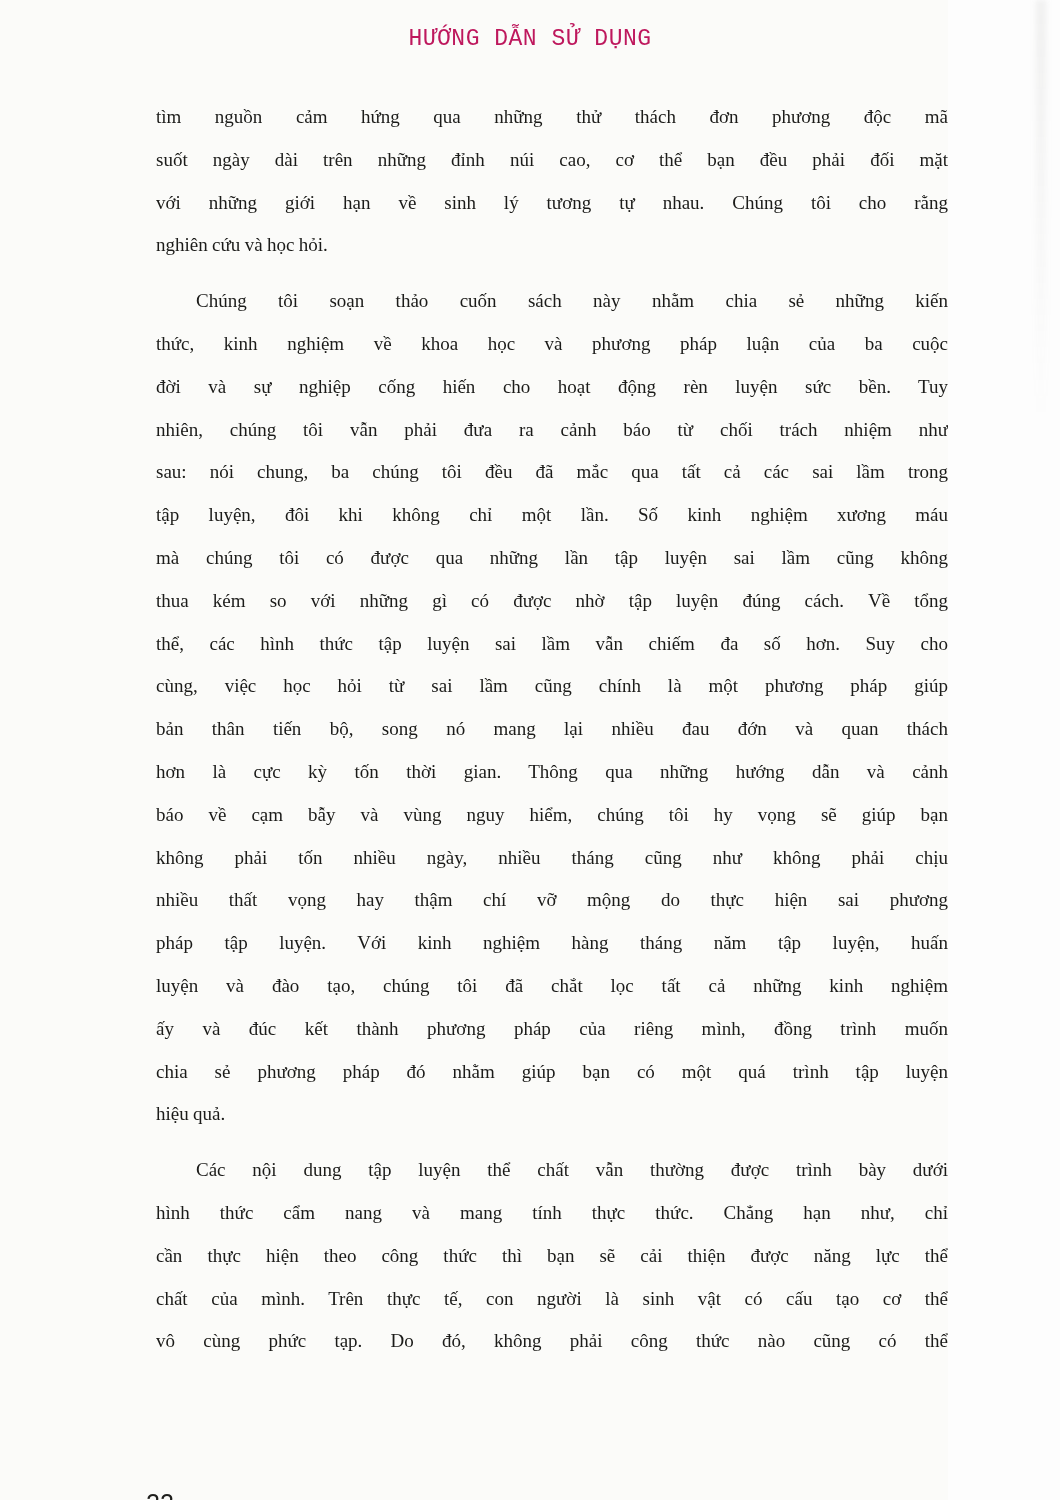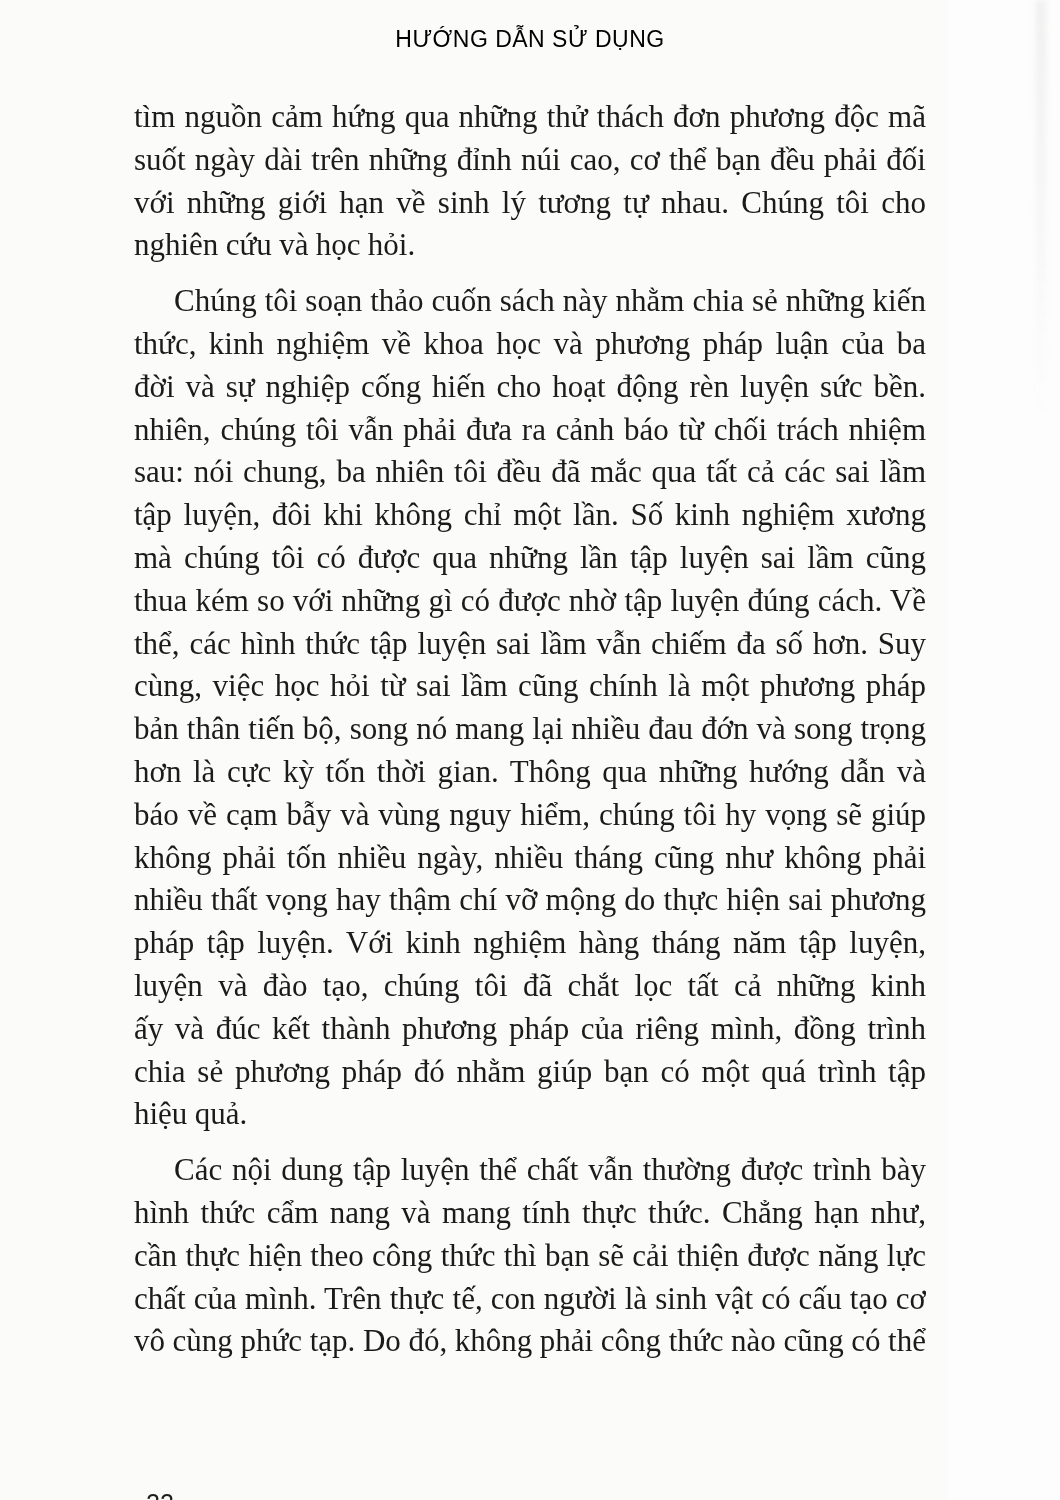--- a/index.html
+++ b/index.html
@@ -34,32 +34,32 @@
     background: linear-gradient(to bottom, rgba(120,120,115,0.10), rgba(120,120,115,0.0));
     filter: blur(3px);
     pointer-events: none;
   }
   .running-header {
     position: absolute;
     top: 26px;
     left: 0;
     width: 1060px;
     text-align: center;
-    font-family: Liberation Sans, sans-serif;
+    font-family: Liberation Mono, monospace;
     font-size: 23px;
     font-weight: 500;
     letter-spacing: 0.5px;
-    color: #000000;
+    color: #be185d;
   }
   .text-block {
     position: absolute;
-    left: 134px;
+    left: 156px;
     top: 96px;
     width: 792px;
-    font-size: 31px;
+    font-size: 19px;
     line-height: 42.8px;
     word-spacing: -0.4px;
   }
   .para {
     margin: 0 0 13px 0;
   }
   .line {
     text-align: justify;
     text-align-last: justify;
     height: 42.8px;
@@ -103,27 +103,27 @@
       <div class="line">tìm nguồn cảm hứng qua những thử thách đơn phương độc mã</div>
       <div class="line">suốt ngày dài trên những đỉnh núi cao, cơ thể bạn đều phải đối mặt</div>
       <div class="line">với những giới hạn về sinh lý tương tự nhau. Chúng tôi cho rằng</div>
       <div class="line last">nghiên cứu và học hỏi.</div>
     </div>
     <div class="para">
       <div class="line indent">Chúng tôi soạn thảo cuốn sách này nhằm chia sẻ những kiến</div>
       <div class="line">thức, kinh nghiệm về khoa học và phương pháp luận của ba cuộc</div>
       <div class="line">đời và sự nghiệp cống hiến cho hoạt động rèn luyện sức bền. Tuy</div>
       <div class="line">nhiên, chúng tôi vẫn phải đưa ra cảnh báo từ chối trách nhiệm như</div>
-      <div class="line">sau: nói chung, ba nhiên tôi đều đã mắc qua tất cả các sai lầm trong</div>
+      <div class="line">sau: nói chung, ba chúng tôi đều đã mắc qua tất cả các sai lầm trong</div>
       <div class="line">tập luyện, đôi khi không chỉ một lần. Số kinh nghiệm xương máu</div>
       <div class="line">mà chúng tôi có được qua những lần tập luyện sai lầm cũng không</div>
       <div class="line">thua kém so với những gì có được nhờ tập luyện đúng cách. Về tổng</div>
       <div class="line">thể, các hình thức tập luyện sai lầm vẫn chiếm đa số hơn. Suy cho</div>
       <div class="line">cùng, việc học hỏi từ sai lầm cũng chính là một phương pháp giúp</div>
-      <div class="line">bản thân tiến bộ, song nó mang lại nhiều đau đớn và song trọng</div>
+      <div class="line">bản thân tiến bộ, song nó mang lại nhiều đau đớn và quan thách</div>
       <div class="line">hơn là cực kỳ tốn thời gian. Thông qua những hướng dẫn và cảnh</div>
       <div class="line">báo về cạm bẫy và vùng nguy hiểm, chúng tôi hy vọng sẽ giúp bạn</div>
       <div class="line">không phải tốn nhiều ngày, nhiều tháng cũng như không phải chịu</div>
       <div class="line">nhiều thất vọng hay thậm chí vỡ mộng do thực hiện sai phương</div>
       <div class="line">pháp tập luyện. Với kinh nghiệm hàng tháng năm tập luyện, huấn</div>
       <div class="line">luyện và đào tạo, chúng tôi đã chắt lọc tất cả những kinh nghiệm</div>
       <div class="line">ấy và đúc kết thành phương pháp của riêng mình, đồng trình muốn</div>
       <div class="line">chia sẻ phương pháp đó nhằm giúp bạn có một quá trình tập luyện</div>
       <div class="line last">hiệu quả.</div>
     </div>

